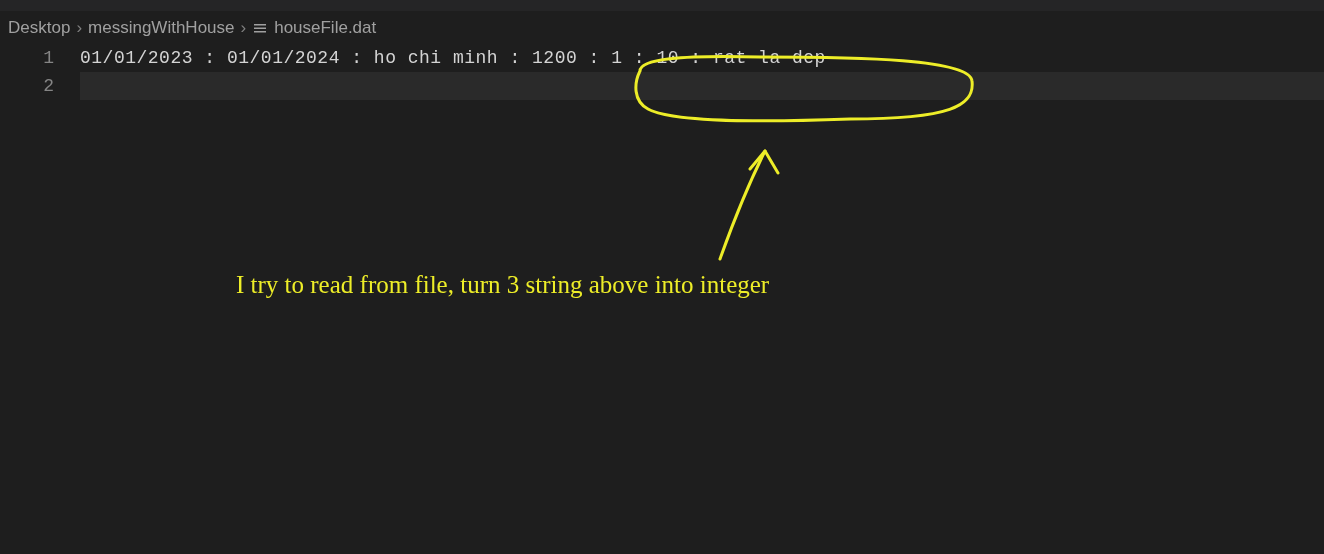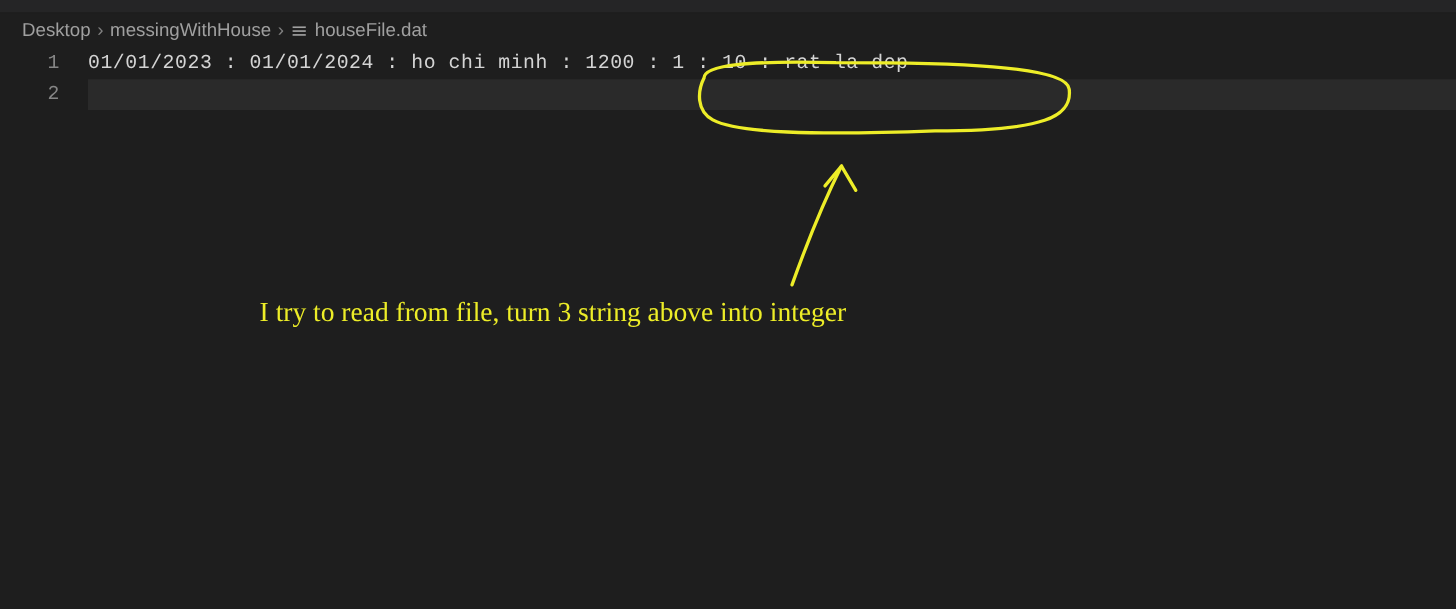--- a/index.html
+++ b/index.html
@@ -16,21 +16,21 @@
       position: relative;
     }
     .tab-bar {
       height: 12px;
       background: #252526;
       border-bottom: 1px solid #1e1e1e;
     }
     .breadcrumb {
       display: flex;
       align-items: center;
-      padding: 6px 20px;
+      padding: 6px 8px;
       font-size: 17px;
       color: #a0a0a0;
       background: #1e1e1e;
       font-family: -apple-system, 'Segoe UI', sans-serif;
     }
     .breadcrumb-item {
       color: #a0a0a0;
     }
     .breadcrumb-sep {
       color: #808080;

